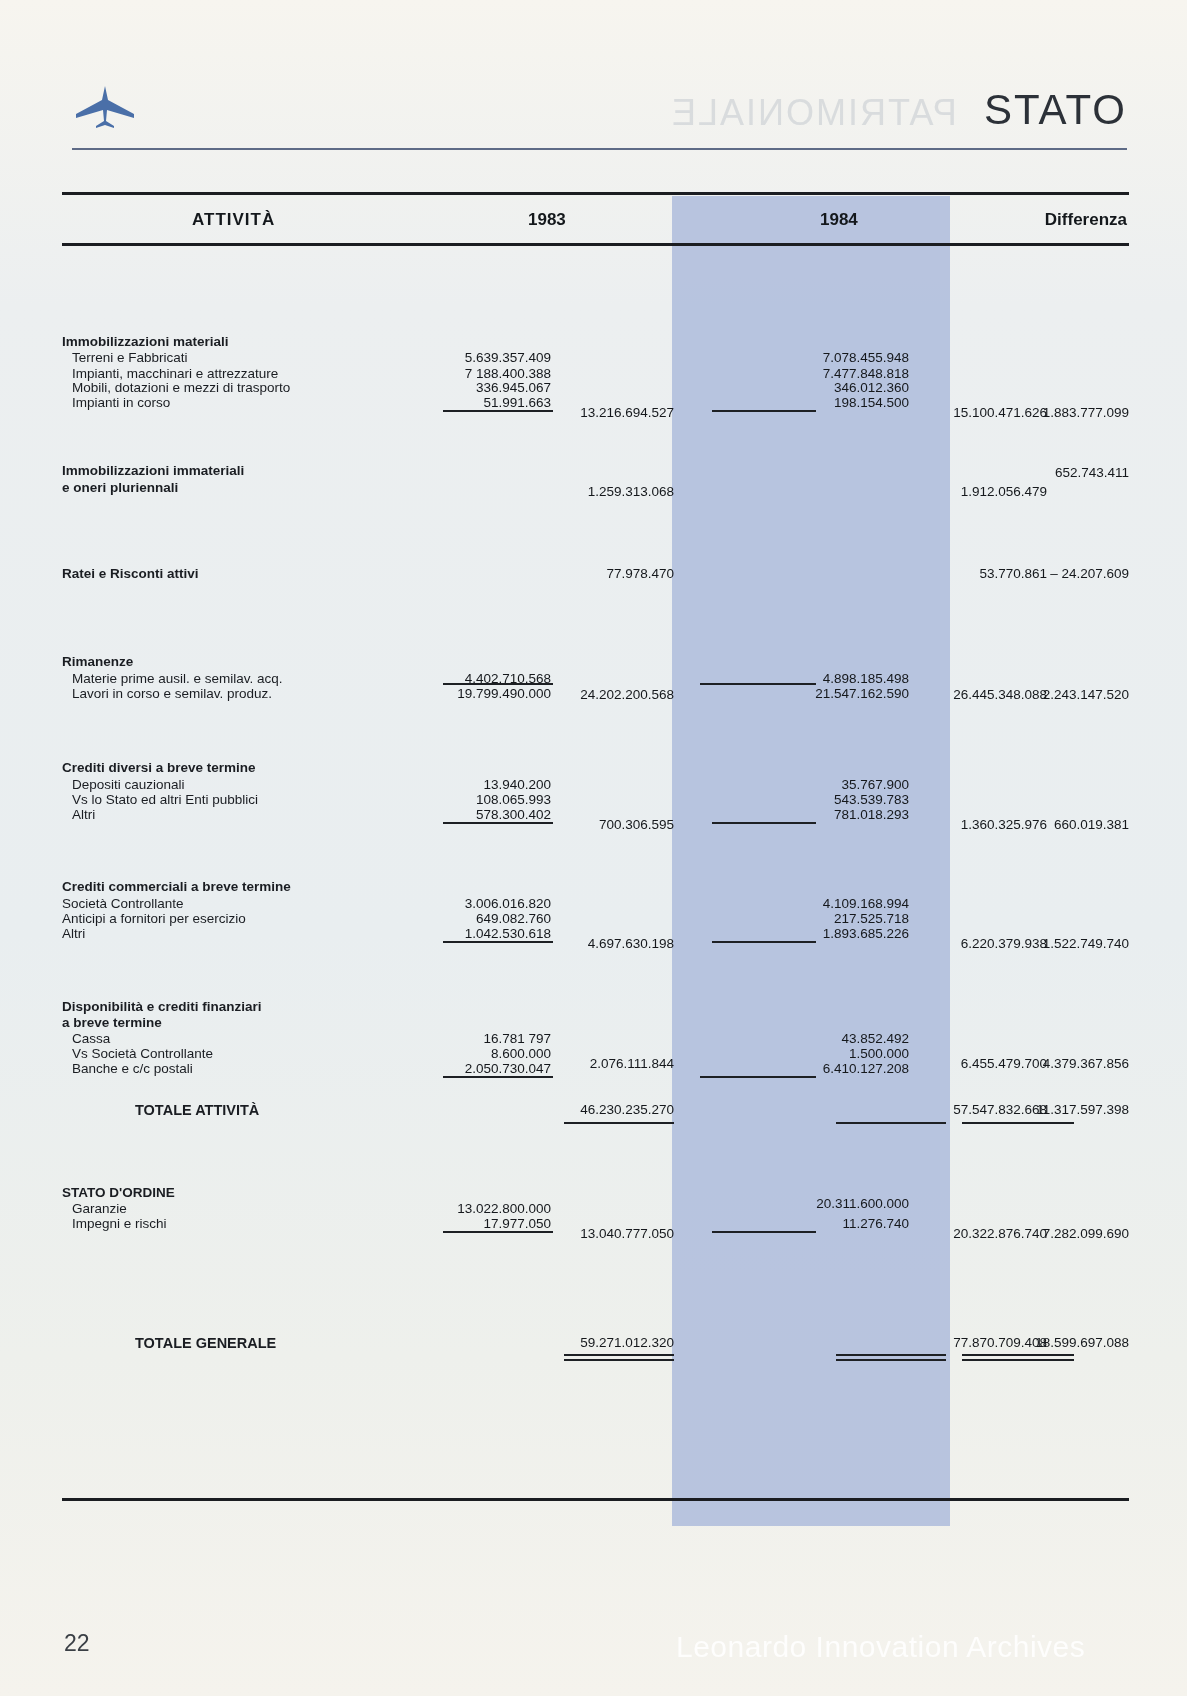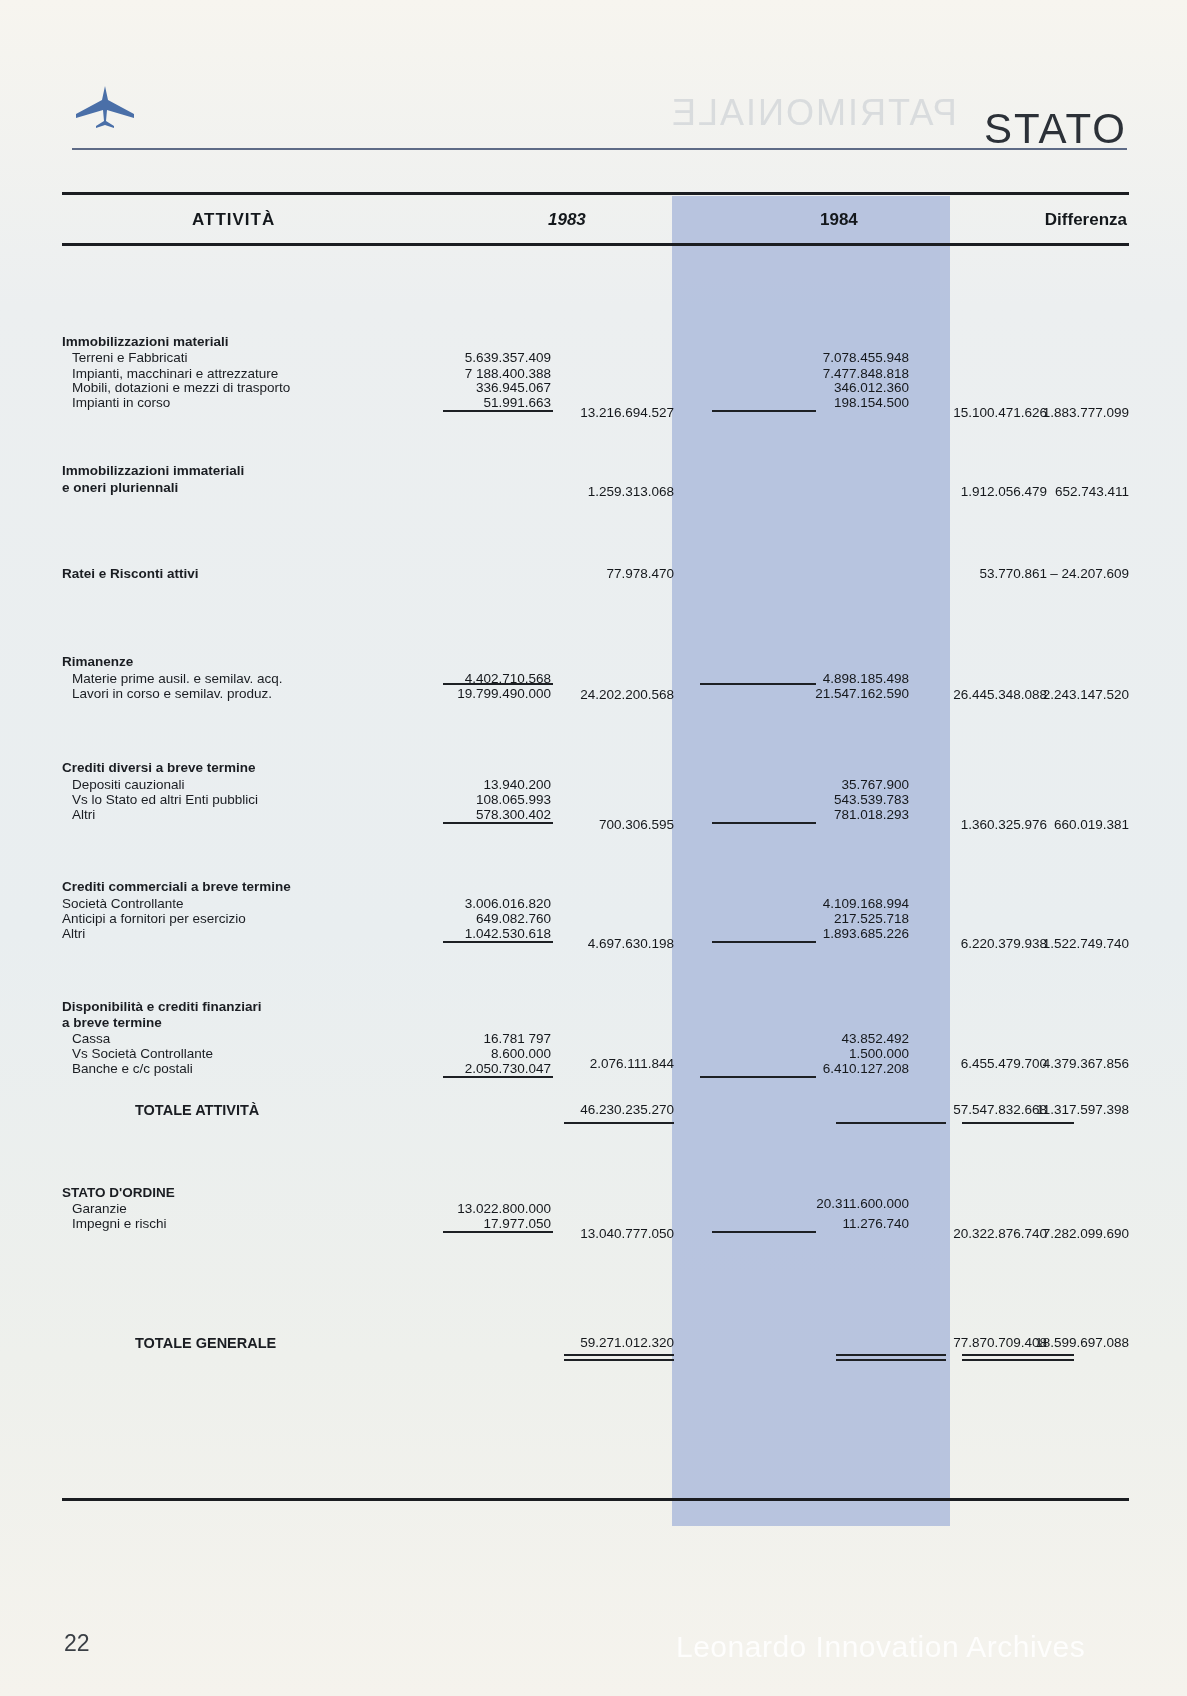--- a/index.html
+++ b/index.html
@@ -77,21 +77,20 @@
   }
   .title {
     position: absolute;
     right: 60px;
     top: 86px;
     font-size: 42px;
     letter-spacing: 2px;
     color: #2c3138;
     font-weight: 400;
     white-space: nowrap;
-    margin-top: 19px;
   }
   .rule-header {
     position: absolute;
     left: 72px;
     right: 60px;
     top: 148px;
     height: 2px;
     background: #5e6b86;
   }
 
@@ -123,21 +122,21 @@
 
   
   .col-head {
     position: absolute;
     top: 210px;
     font-weight: bold;
     font-size: 17px;
     color: #14181c;
   }
   .ch-attivita { left: 192px; letter-spacing: 1px; }
-  .ch-1983 { left: 548px; font-style: italic; }
+  .ch-1983 { left: 528px; }
   .ch-1984 { left: 820px; }
   .ch-diff { right: 60px; }
   .lbl {
     position: absolute;
     left: 62px;
     font-size: 13.5px;
     color: #1a1d22;
   }
   .lbl.bold { font-weight: bold; font-size: 13.5px; }
   .lbl.indent { left: 72px; }
@@ -215,21 +214,21 @@
   <div class="uline" style="top:410px; left:443px; width:110px"></div>
   <div class="uline" style="top:410px; left:712px; width:104px"></div>
   <div class="num c2" style="top:405px">13.216.694.527</div>
   <div class="num c4" style="top:405px">15.100.471.626</div>
   <div class="num c5" style="top:405px">1.883.777.099</div>
 
   <div class="lbl bold" style="top:463px">Immobilizzazioni immateriali</div>
   <div class="lbl bold" style="top:480px">e oneri pluriennali</div>
   <div class="num c2" style="top:484px">1.259.313.068</div>
   <div class="num c4" style="top:484px">1.912.056.479</div>
-  <div class="num c5" style="top:484px">652.743.411</div>
+  <div class="num c5" style="top:465px">652.743.411</div>
 
   <div class="lbl bold" style="top:566px">Ratei e Risconti attivi</div>
   <div class="num c2" style="top:566px">77.978.470</div>
   <div class="num c4" style="top:566px">53.770.861</div>
   <div class="num c5" style="top:566px">–  24.207.609</div>
 
   <div class="lbl bold" style="top:654px">Rimanenze</div>
   <div class="lbl indent" style="top:671px">Materie prime ausil. e semilav. acq.</div>
   <div class="lbl indent" style="top:686px">Lavori in corso e semilav. produz.</div>
   <div class="num c1" style="top:671px">4.402.710.568</div>

